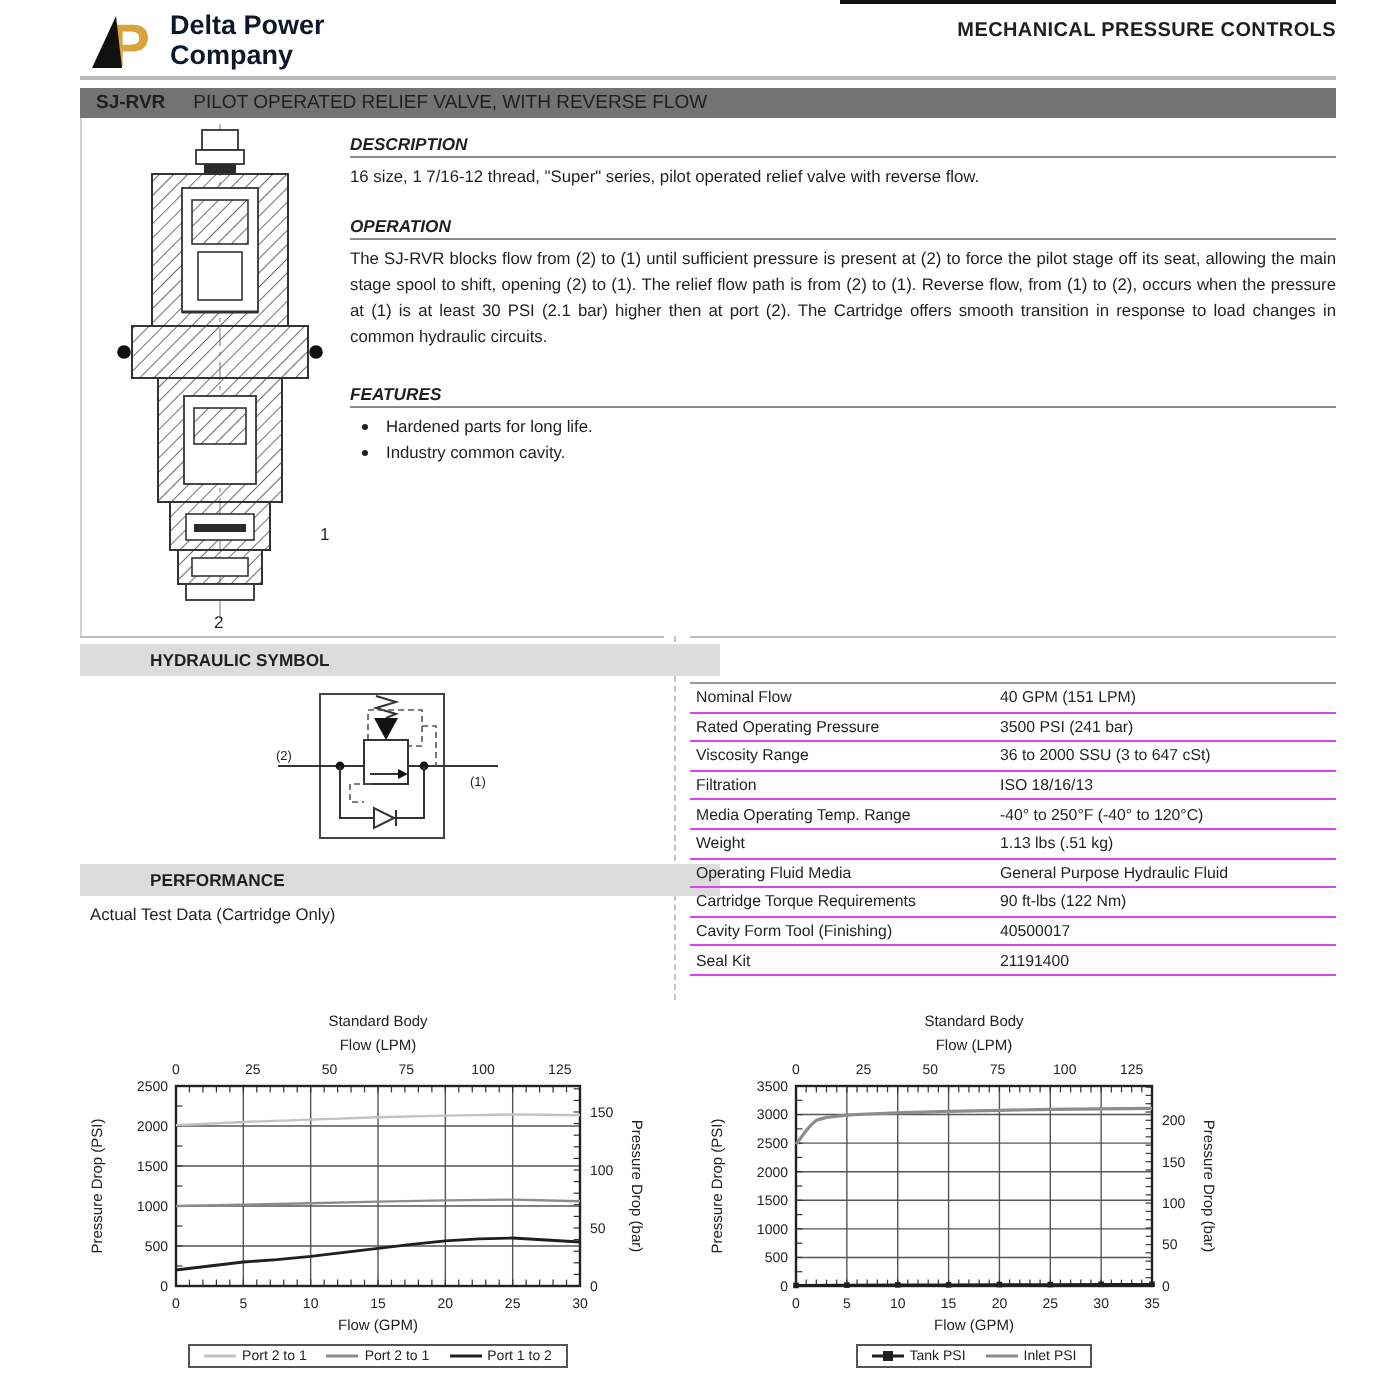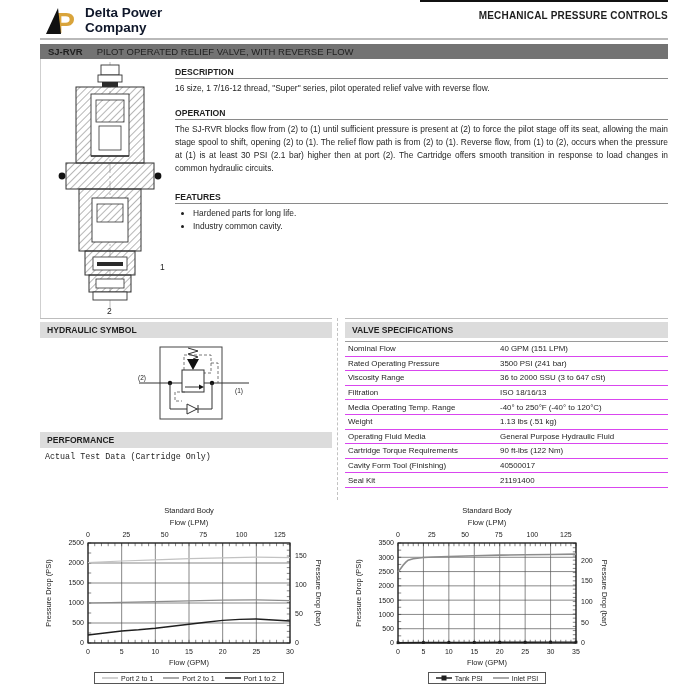--- a/index.html
+++ b/index.html
@@ -12,33 +12,33 @@
   #logo{left:45px;top:6px;display:flex;align-items:center;gap:6px;}
   #logo-text{font-size:13.5px;font-weight:bold;line-height:1.08;color:#0f172a;}
   #header-rule{left:40px;top:38px;width:628px;height:2px;background:#b9b9b9;}
   #title-bar{left:40px;top:44px;width:628px;height:15px;background:#737373;display:flex;align-items:center;font-size:9.5px;}
   #model-code{font-weight:bold;margin-left:8px;}
   #product-title{margin-left:14px;}
   
   #left-col-border{left:40px;top:59px;width:1px;height:259px;background:#cfcfcf;}
   .col-rule{height:1px;background:#bdbdbd;}
   
-  .sec-head{font-size:8.6px;font-weight:bold;border-bottom:1.2px solid #8a8a8a;padding-bottom:1px;}
+  .sec-head{font-size:8.6px;font-weight:bold;border-bottom:1.2px solid #8a8a8a;padding-bottom:1px;font-style:italic;}
   .body-text{font-size:8.4px;line-height:1.55;text-align:justify;}
   #features-list{margin:3px 0 0 6px;padding:0 0 0 12px;font-size:8.4px;line-height:1.6;}
   
-  .section-bar{height:16px;background:#dcdcdc;display:flex;align-items:center;font-size:8.6px;font-weight:bold;}
+  .section-bar{height:16px;background:#dcdcdc;display:flex;align-items:center;font-size:8.6px;font-weight:bold;padding-left:28px;}
   .section-bar span{margin-left:7px;}
   #col-divider{left:337px;top:318px;width:0;height:182px;border-left:1px dashed #c2c2c2;}
   
   #spec-table{left:345px;top:341px;width:323px;border-top:1px solid #9a9a9a;font-size:7.9px;}
   .spec-row{display:flex;height:13.6px;align-items:center;border-bottom:1px solid #d946ef;}
   .spec-label{width:152px;padding-left:3px;}
   .spec-value{flex:1;}
-  #perf-note{left:45px;top:452px;font-size:8.4px;font-family:Liberation Mono, monospace;}
+  #perf-note{left:45px;top:452px;font-size:8.4px;}
   
   .chart-block{width:300px;height:192px;}
   .chart-block svg{display:block;}
   .legend{position:absolute;display:flex;justify-content:center;}
   .legend-box{display:flex;gap:10px;border:1px solid #555;padding:1px 7px;align-items:center;background:#fff;}
   .legend-item{display:flex;align-items:center;gap:3px;font-size:7px;color:#222;white-space:nowrap;}
 </style>
 </head>
 <body>
 
@@ -153,23 +153,20 @@
     <line x1="60" y1="62" x2="60" y2="70" stroke="#333" stroke-width="1"></line>
     <text x="0" y="37" font-size="6.5" fill="#1f1f1f">(2)</text>
     <text x="97" y="50" font-size="6.5" fill="#1f1f1f">(1)</text>
   </svg>
 
   <div class="abs section-bar" style="left:40px;top:432px;width:292px;">
     <span>PERFORMANCE</span>
   </div>
   <div class="abs" id="perf-note">Actual Test Data (Cartridge Only)</div>
 
-  <div class="abs section-bar" style="left:345px;top:322px;width:323px;">
-    <span>VALVE SPECIFICATIONS</span>
-  </div>
   <div class="abs" id="spec-table">
       <div class="spec-row">
         <span class="spec-label">Nominal Flow</span>
         <span class="spec-value">40 GPM (151 LPM)</span>
       </div>
       <div class="spec-row">
         <span class="spec-label">Rated Operating Pressure</span>
         <span class="spec-value">3500 PSI (241 bar)</span>
       </div>
       <div class="spec-row">

